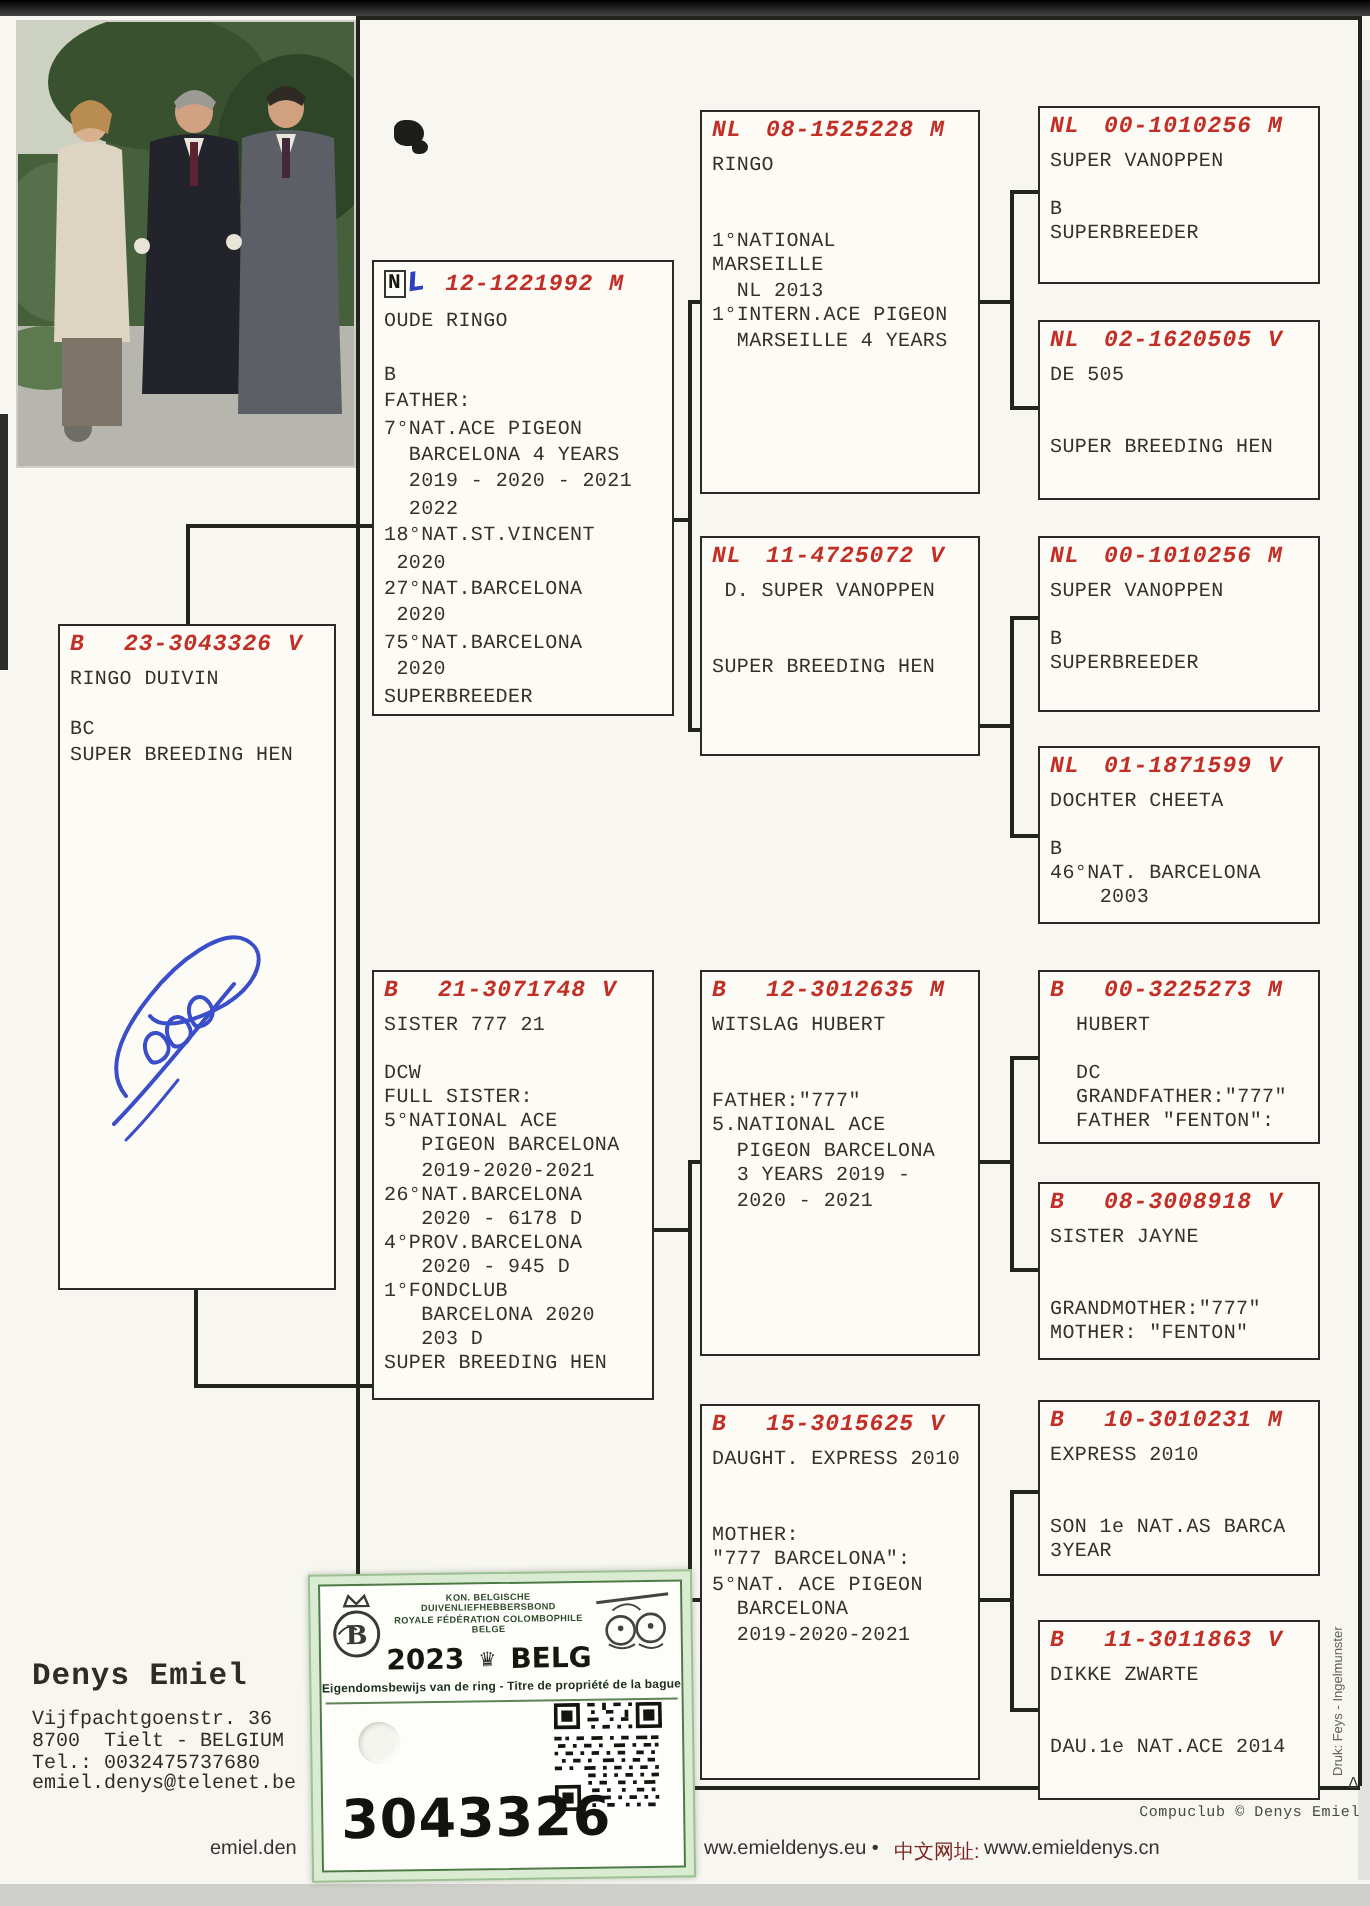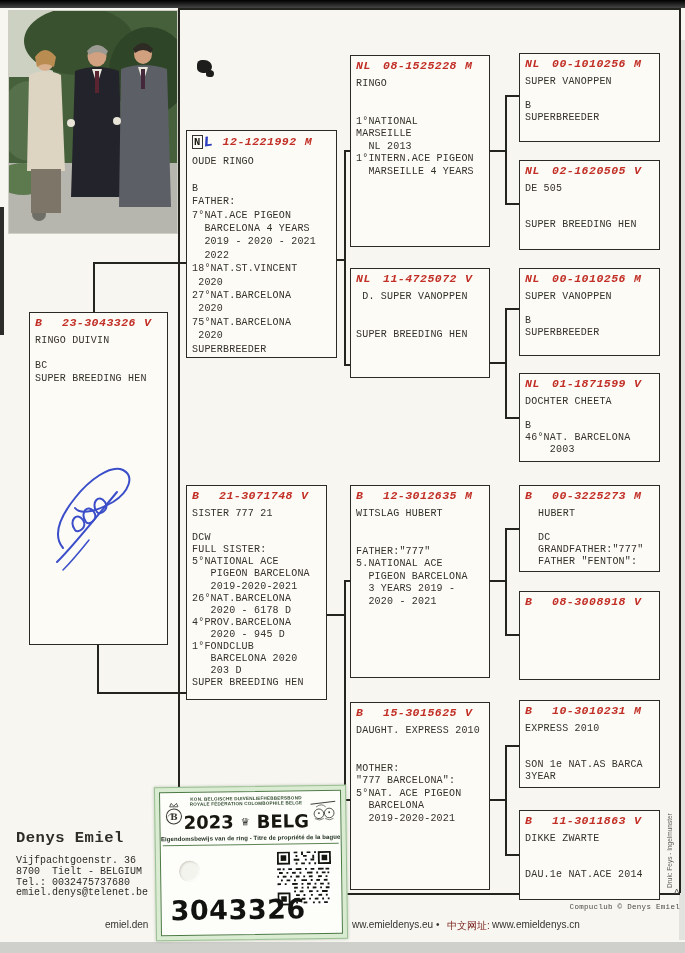--- a/index.html
+++ b/index.html
@@ -16,21 +16,21 @@
   
   .hline,.vline{position:absolute;background:#24241f;}
   .hline{height:1.5px;} .vline{width:1.5px;}
 
   
   #title{position:absolute;left:187px;top:13px;font-size:20px;color:#1d1c1a;
          letter-spacing:0.3px;white-space:pre;}
 
   
   .pbox{position:absolute;background:#fcfbf6;border:1.5px solid #2b2a26;box-sizing:border-box;}
-  .ring{display:flex;align-items:center;padding:3px 4px 0 5px;
+  .ring{display:flex;align-items:flex-end;padding:3px 4px 0 5px;
         font-family:"Liberation Mono",monospace;font-weight:bold;font-style:italic;
         font-size:11.5px;color:#c22f26;letter-spacing:0.5px;}
   .ring .c{width:27px;flex:none;}
   .ring .n{margin-right:8px;}
   .body{padding:6px 2px 0 5px;font-family:"Liberation Mono",monospace;
         font-size:10px;line-height:12.5px;color:#343129;white-space:pre-wrap;
         letter-spacing:0.2px;}
   .hand-n{font-family:"Liberation Mono",monospace;color:#16160f;font-weight:bold;
           font-style:normal;border:1px solid #333;padding:0 1px;margin-right:1px;font-size:10.5px;}
   .hand-l{font-family:"DejaVu Sans",sans-serif;color:#2b3fbf;font-weight:bold;
@@ -53,21 +53,21 @@
   #card{position:absolute;left:155px;top:786px;width:190px;height:152px;
         background:#d9ecd2;border:1px solid #9cbf93;transform:rotate(-0.8deg);
         box-shadow:0 0 3px rgba(60,90,50,.35);z-index:5;}
   #card .inner{position:absolute;left:4px;top:4px;right:4px;bottom:4px;
                border:1.5px solid #4d7a45;background:#fdfdfa;}
   #card .hdr{display:flex;align-items:flex-start;padding:4px 4px 0 4px;}
   #card .fed{flex:1;text-align:center;}
   #card .fed .f1,#card .fed .f2{font-size:4.6px;font-weight:bold;color:#2f4a2c;
         letter-spacing:0.2px;line-height:5.4px;}
   #card .yearrow{display:flex;justify-content:center;align-items:center;gap:7px;margin-top:4px;}
-  #card .yearrow .y,#card .yearrow .b{font-size:18px;font-weight:bold;color:#17170f;
+  #card .yearrow .y,#card .yearrow .b{font-size:14px;font-weight:bold;color:#17170f;
         font-family:"DejaVu Sans",sans-serif;}
   #card .yearrow .crown{font-size:10px;color:#2e2e28;}
   #card .subtitle{font-size:6px;font-weight:bold;color:#20301e;text-align:center;
         margin-top:3px;letter-spacing:0.1px;}
   #card .divider{height:1px;background:#5c8454;margin:3px 2px 0 2px;}
   #card .emboss{position:absolute;left:18px;top:68px;width:21px;height:21px;border-radius:50%;
         background:#f4f4ee;box-shadow:inset 1px 1px 2px #cfcfc6,inset -1px -1px 2px #fff;}
   #card .qr{position:absolute;right:10px;top:60px;width:54px;height:54px;}
   #card .ringnum{position:absolute;left:9px;top:102px;font-family:"DejaVu Sans",sans-serif;
         font-size:27px;font-weight:bold;color:#121210;letter-spacing:0.5px;}
@@ -343,20 +343,25 @@
 GRANDFATHER:"777"
 FATHER "FENTON":</div>
   </div>
 
   <div class="pbox" style="left:519px;top:591px;width:141px;height:89px;">
     <div class="ring">
       <span class="c">B</span>
       <span class="n">08-3008918</span>
       <span class="s">V</span>
     </div>
+    <div class="body" style="line-height:12px;">SISTER JAYNE
+
+
+GRANDMOTHER:"777"
+MOTHER: "FENTON"</div>
   </div>
 
   <div class="pbox" style="left:519px;top:700px;width:141px;height:88px;">
     <div class="ring">
       <span class="c">B</span>
       <span class="n">10-3010231</span>
       <span class="s">M</span>
     </div>
     <div class="body" style="line-height:12px;">EXPRESS 2010
 

